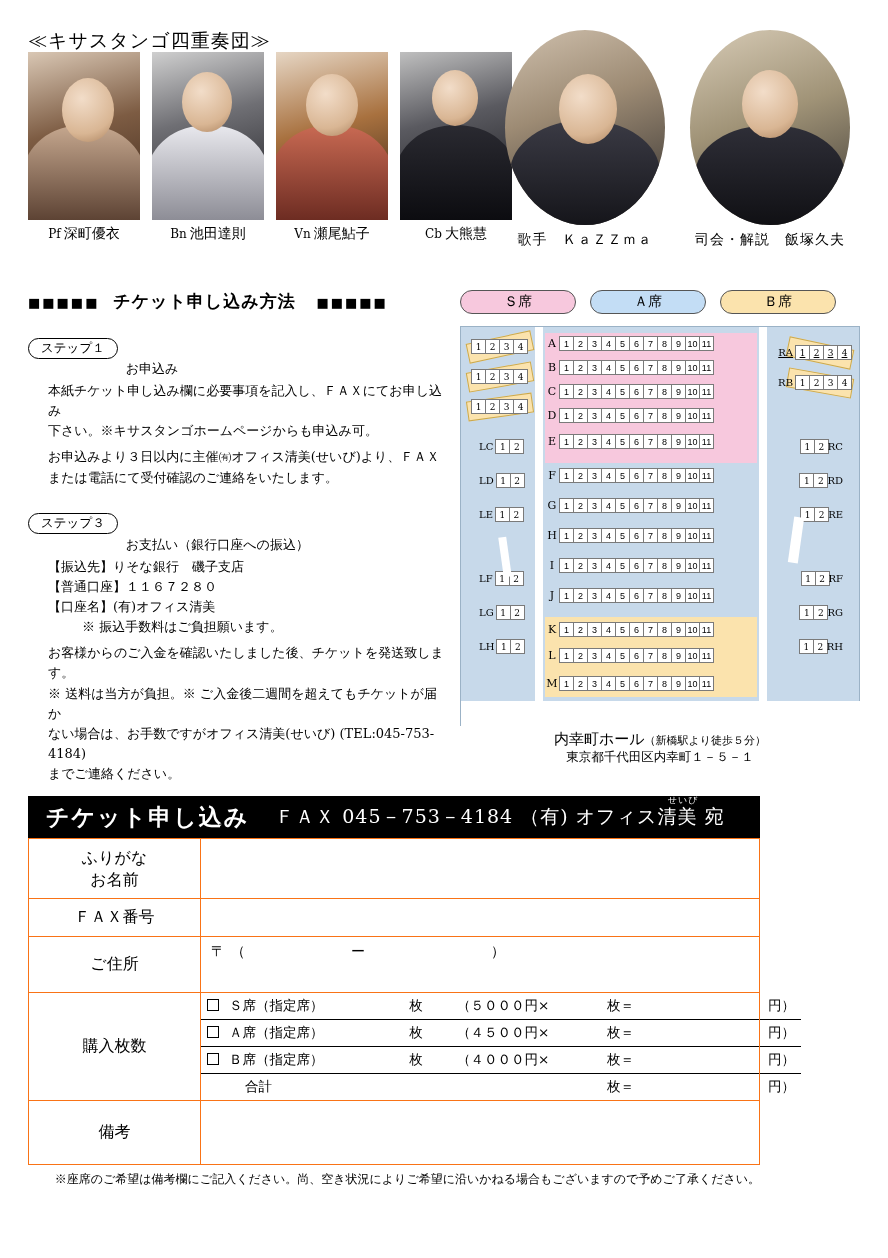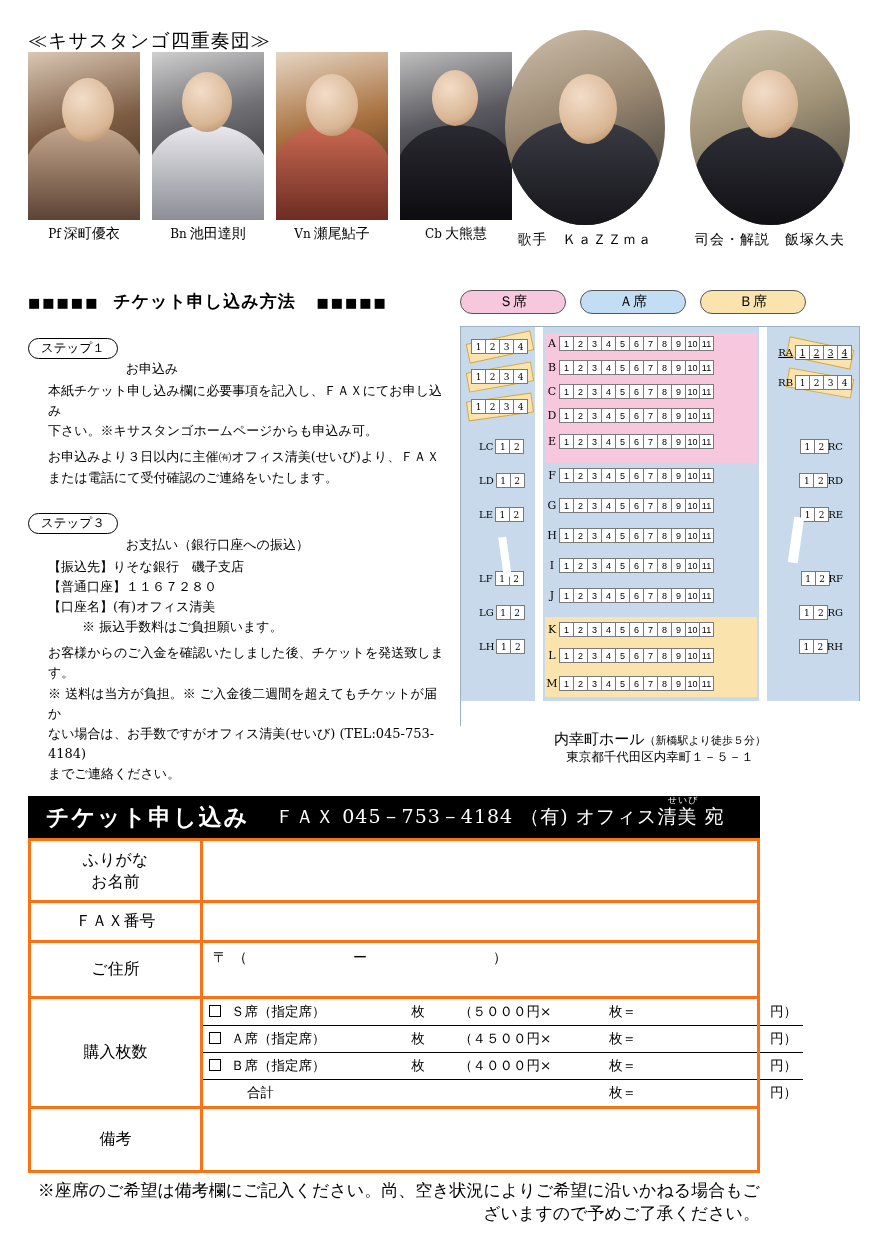--- a/index.html
+++ b/index.html
@@ -94,21 +94,21 @@
   .step-title { font-size: 13px; font-family: "DejaVu Serif", serif; margin-top: 42px; }
   .step-body { font-size: 13px; line-height: 1.55; padding-left: 20px; margin-top: 3px;
     font-family: "DejaVu Serif", serif; }
   .step-body .ind { display:block; }
   .step-body .ind2 { display:block; padding-left: 34px; }
 
   
   .seatmap { position: absolute; left: 460px; top: 0px; width: 400px; }
   .legend { display: flex; gap: 14px; }
   .legend-item {
-    width: 106px; text-align: center; font-size: 14px;
+    width: 116px; text-align: center; font-size: 14px;
     border: 1px solid #555; border-radius: 14px; padding: 2px 12px;
     font-family: "DejaVu Serif", serif;
   }
   .leg-s { background: #f7c8dd; }
   .leg-a { background: #c3ddf5; }
   .leg-b { background: #fbe3ad; }
 
   .hall {
     margin-top: 12px; position: relative;
     width: 400px; height: 400px;
@@ -152,21 +152,21 @@
   }
   .form-header .ttl { font-size: 23px; font-weight: bold; letter-spacing: 2px; }
   .form-header .fax { font-size: 19px; margin-left: 26px; letter-spacing: 1px; position: relative; }
   .ruby {
     position: absolute; right: 26px; top: -10px; font-size: 9px; letter-spacing: 1px;
   }
   table.form {
     width: 100%; border-collapse: collapse; table-layout: fixed;
   }
   table.form td {
-    border: 3px solid #f97316; font-family: "DejaVu Serif", serif;
+    border: 1px solid #f97316; font-family: "DejaVu Serif", serif;
   }
   .lbl-cell {
     width: 172px; text-align: center; font-size: 16px; padding: 8px 0;
   }
   .lbl-cell .l1 { display:block; line-height: 1.35; }
   .val-cell { padding: 6px 10px; font-size: 14px; }
   .addr-cell { height: 56px; vertical-align: top; padding-top: 6px; }
   .addr-cell .zip { font-size: 14px; letter-spacing: 6px; }
 
   table.qty { width: 100%; border-collapse: collapse; table-layout: fixed; }
@@ -181,21 +181,21 @@
   }
   .c-seat { width: 180px; }
   .c-mai  { width: 70px; text-align: center; }
   .c-price{ width: 150px; }
   .c-mai2 { width: 90px; }
   .c-yen  { width: 110px; text-align: right; padding-right: 18px; }
 
   .remarks-cell { height: 64px; }
 
   .footnote {
-    margin-top: 6px; font-size: 17px; text-align: right;
+    margin-top: 6px; font-size: 12px; text-align: right;
     font-family: Liberation Sans, sans-serif;
   }
 </style>
 </head>
 <body>
 
 <div class="top">
 
   <div class="ensemble-title">≪キサスタンゴ四重奏団≫</div>
 

